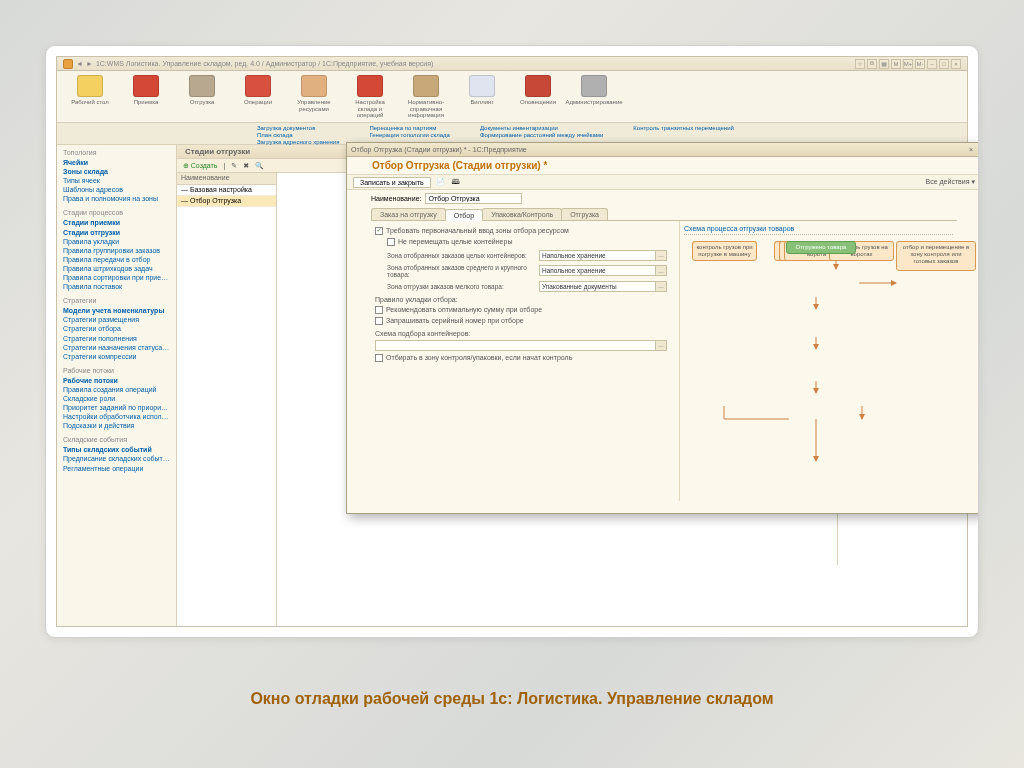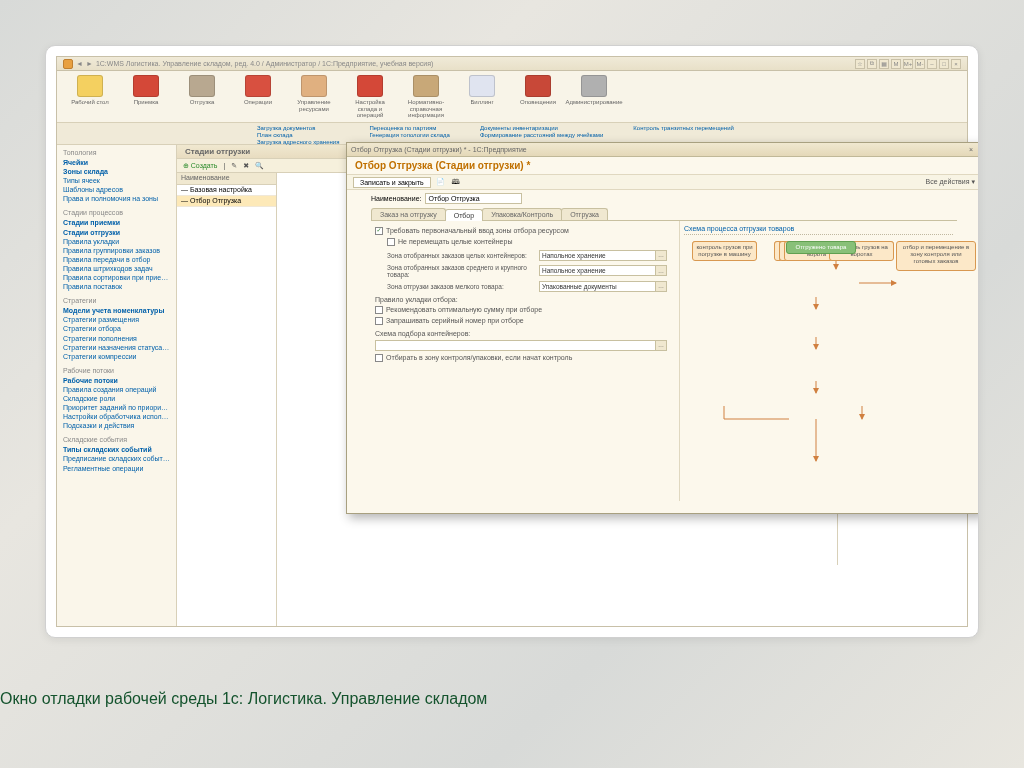--- a/index.html
+++ b/index.html
@@ -29,21 +29,21 @@
   .list-hdr { height: 12px; background: #f0e8d0; border-bottom: 1px solid #d8d0b8; font-size: 7px; padding: 1px 4px; color: #666; }
   .list-row { font-size: 7px; padding: 1px 4px; border-bottom: 1px solid #f0e8d8; height: 11px; white-space: nowrap; overflow: hidden; }
   .list-row.sel { background: #fde9b8; }
   .detail-pane { position: absolute; top: 28px; left: 100px; right: 0; bottom: 0; background: #fff; }
   .right-strip { position: absolute; top: 0; left: 660px; width: 70px; height: 420px; background: #fff; border-left: 1px solid #d8d0b8; }
 
   
   .modal { position: absolute; top: 96px; left: 300px; width: 636px; height: 372px; background: #fcf8ec; border: 1px solid #a8a080; box-shadow: 3px 4px 10px rgba(0,0,0,0.3); }
   .modal-titlebar { height: 14px; background: linear-gradient(#f0e8d0,#e4d8b8); border-bottom: 1px solid #c0b898; display: flex; align-items: center; padding: 0 4px; font-size: 7px; color: #666; }
   .modal-titlebar .x { margin-left: auto; width: 12px; text-align: center; cursor: pointer; }
-  .modal-title2 { padding: 3px 8px; font-size: 10px; color: #c07000; font-weight: bold; }
+  .modal-title2 { padding: 3px 25px; font-size: 10px; color: #c07000; font-weight: bold; }
   .modal-toolbar { height: 16px; background: #f8f4e4; border-top: 1px solid #e0d8c0; border-bottom: 1px solid #e0d8c0; display: flex; align-items: center; padding: 0 6px; gap: 6px; font-size: 7px; }
   .modal-toolbar .save { background: #fff; border: 1px solid #c8c0a0; padding: 1px 6px; cursor: pointer; }
   .modal-toolbar .r { margin-left: auto; color: #555; }
   .modal-body { position: absolute; top: 46px; left: 0; right: 0; bottom: 0; padding: 4px 24px; }
   .name-row { display: flex; align-items: center; gap: 4px; font-size: 7px; margin-bottom: 4px; }
   .name-row input { flex: 0 0 90px; height: 11px; border: 1px solid #c8c0a0; font-size: 7px; padding: 0 2px; background: #fff; }
   .tabs { display: flex; gap: 0; margin-bottom: 0; border-bottom: 1px solid #c8c0a0; font-size: 7px; }
   .tab { padding: 2px 8px; border: 1px solid #c8c0a0; border-bottom: none; background: #f0e8d0; color: #666; cursor: pointer; margin-right: -1px; border-radius: 3px 3px 0 0; }
   .tab.active { background: #fff; color: #333; position: relative; top: 1px; }
   .tab-body { display: flex; gap: 8px; height: 280px; }
@@ -57,21 +57,21 @@
   .fld-inp .dd { position: absolute; right: 0; top: 0; bottom: 0; width: 11px; background: #f0e8d0; border-left: 1px solid #c8c0a0; display: flex; align-items: center; justify-content: center; font-size: 6px; cursor: pointer; }
   .flow-col { flex: 1; border-left: 1px solid #e0d8c0; padding: 4px; }
   .flow-title { font-size: 7px; color: #0060aa; border-bottom: 1px dotted #c0b8a0; padding-bottom: 2px; margin-bottom: 6px; }
   .flow { position: relative; height: 260px; }
   .node { position: absolute; border: 1px solid #d89850; border-radius: 3px; font-size: 6px; text-align: center; padding: 2px 3px; line-height: 1.15; }
   .node.head { background: #e8a050; color: #fff; font-weight: bold; }
   .node.body { background: #fce8c8; color: #555; }
   .node.box { background: #fff; border-color: #d89850; }
   .node.green { background: #88c078; border-color: #60a050; color: #fff; }
   svg.arrows { position: absolute; inset: 0; width: 100%; height: 100%; }
-  .caption { position: absolute; left: 0; right: 0; bottom: 60px; font-size: 16px; font-weight: normal; color: #14532d; }
+  .caption { position: absolute; left: 0; right: 0; bottom: 60px; text-align: center; font-size: 16px; font-weight: bold; color: #a16207; }
 </style>
 </head>
 <body>
 
 <div class="frame">
   <div class="app">
 
     <div class="titlebar">
       <span class="ico"></span>
       <span>◄</span>

